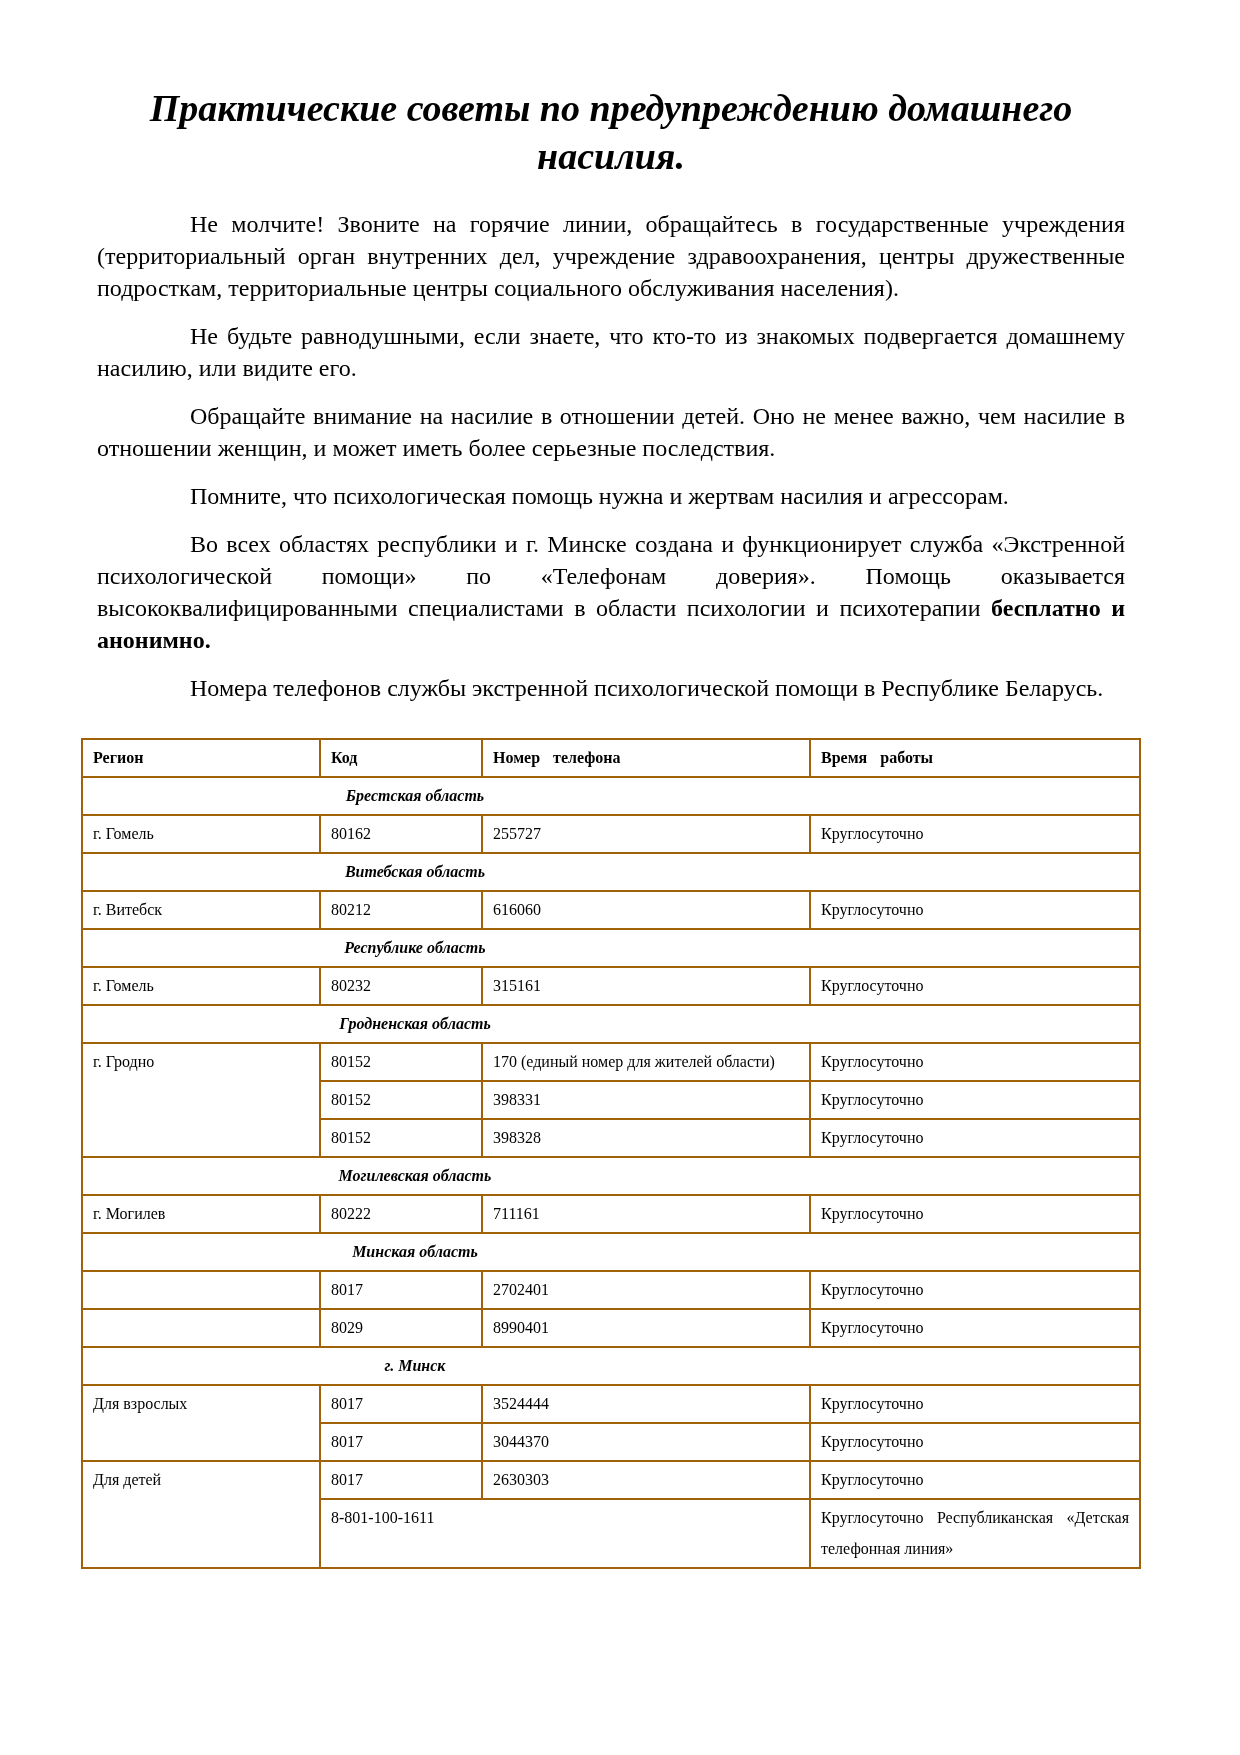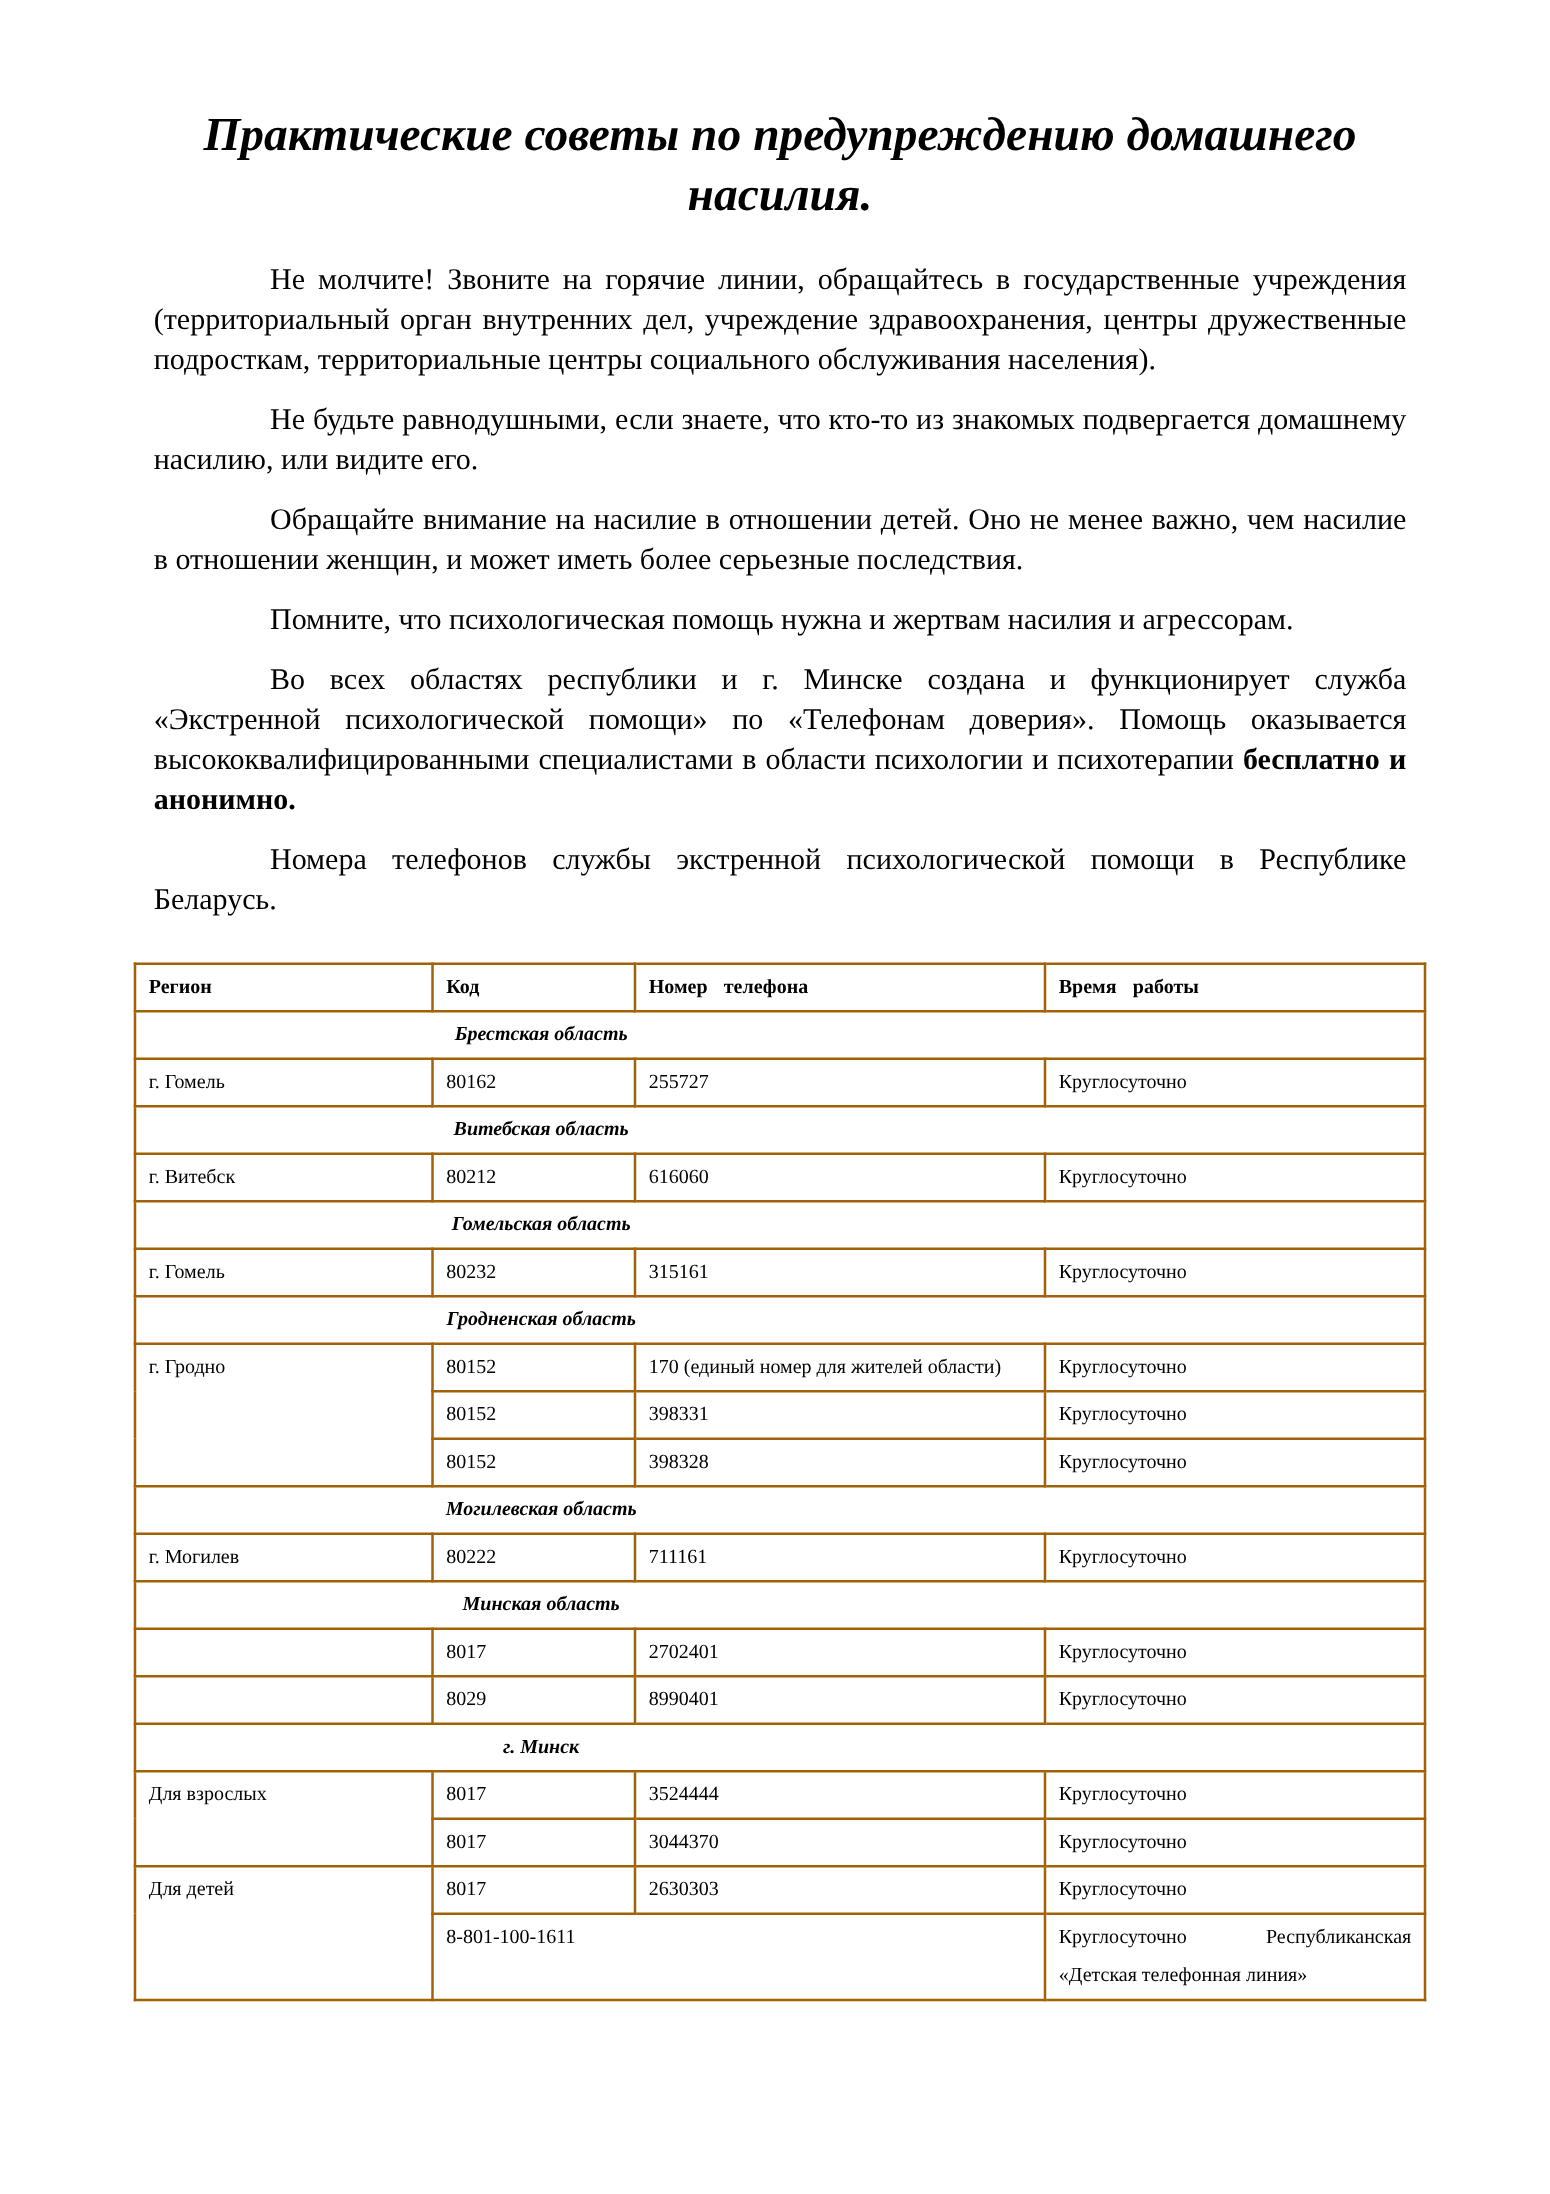--- a/index.html
+++ b/index.html
@@ -6,21 +6,21 @@
     margin: 0;
     padding: 0;
     background: #ffffff;
   }
   .page {
     position: relative;
     width: 1240px;
     height: 1755px;
     box-sizing: border-box;
     margin: 0 auto;
-    padding: 55px 99px 0 107px;
+    padding: 55px 99px 0 81px;
     background: #ffffff;
     color: #000000;
     font-family: "Liberation Serif", "DejaVu Serif", serif;
     font-size: 24px;
     overflow: hidden;
   }
   h1.doc-title {
     font-size: 38px;
     line-height: 1.25;
     font-weight: bold;
@@ -118,21 +118,21 @@
         <td colspan="4">Витебская область</td>
       </tr>
       <tr>
         <td>г. Витебск</td>
         <td>80212</td>
         <td>616060</td>
         <td>Круглосуточно</td>
       </tr>
 
       <tr class="section-row">
-        <td colspan="4">Гомельская область</td>
+        <td colspan="4">Республике область</td>
       </tr>
       <tr>
         <td>г. Гомель</td>
         <td>80232</td>
         <td>315161</td>
         <td>Круглосуточно</td>
       </tr>
 
       <tr class="section-row">
         <td colspan="4">Гродненская область</td>

